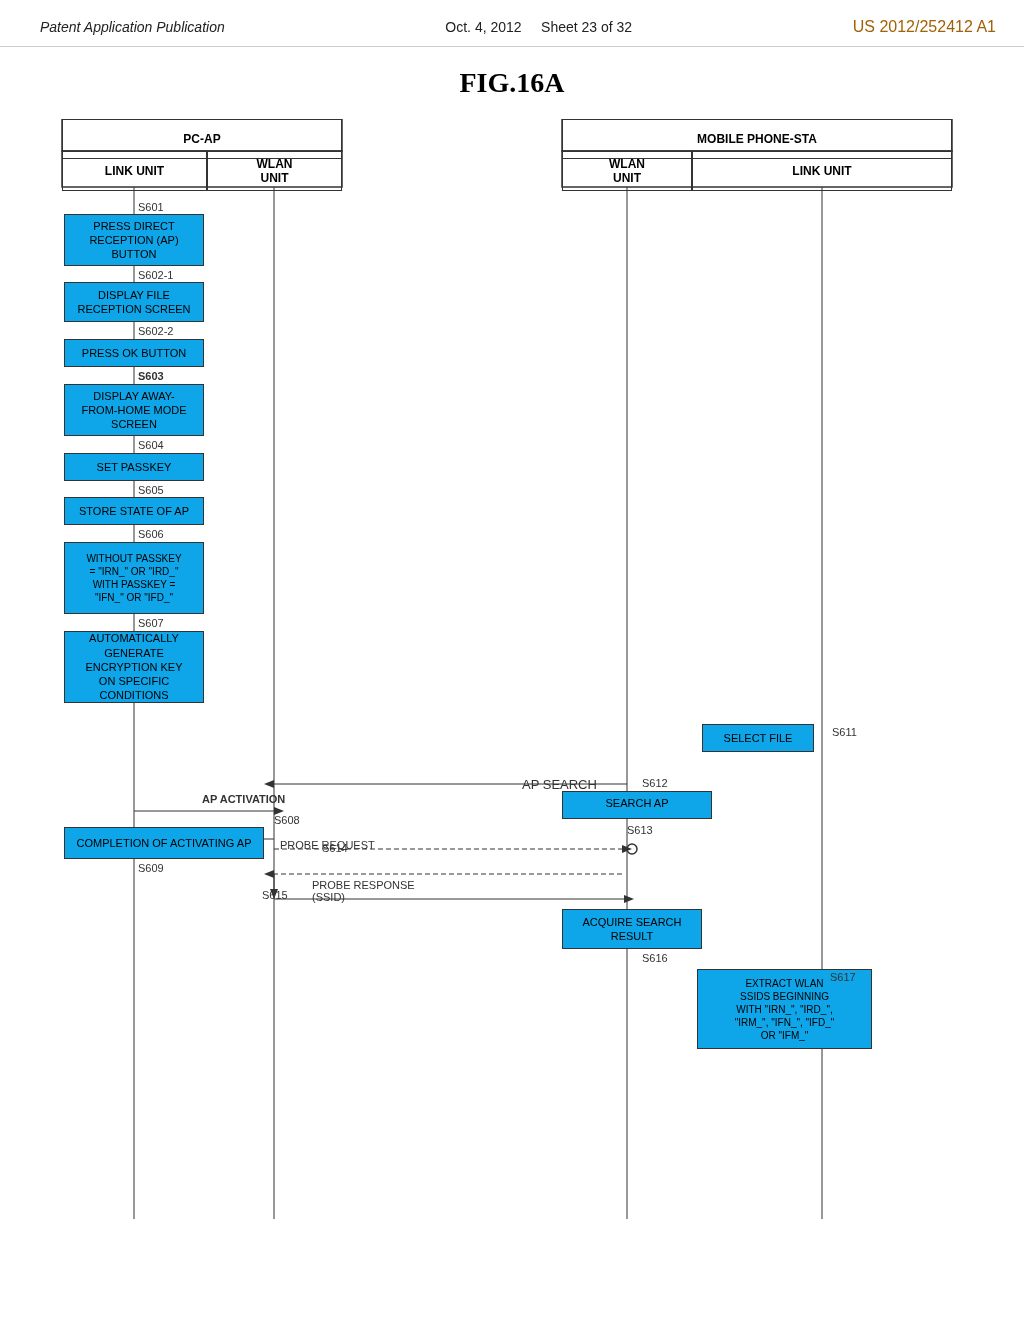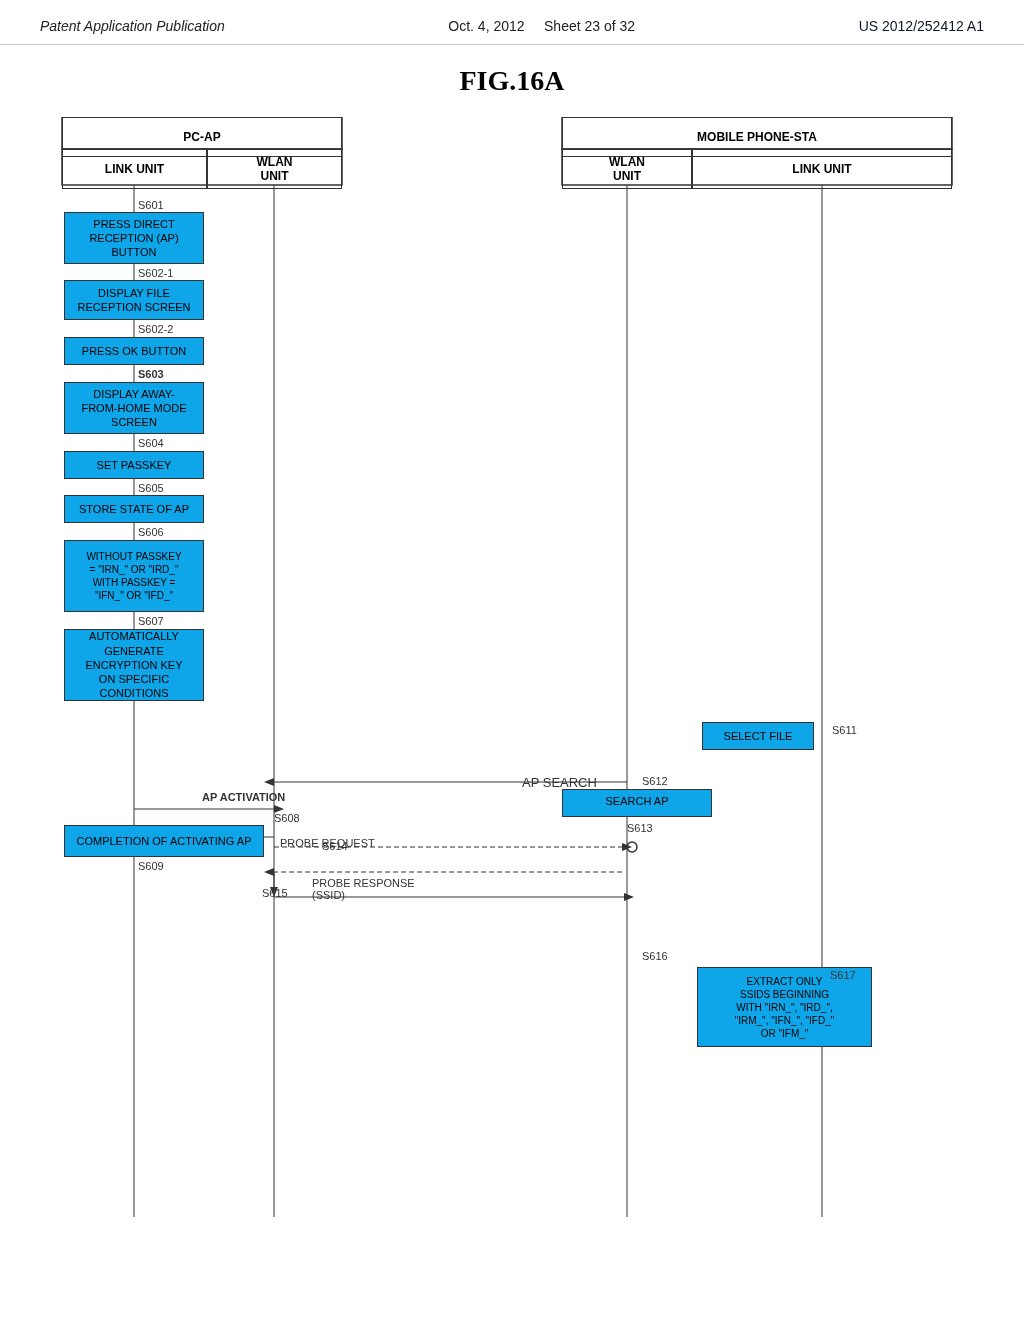--- a/index.html
+++ b/index.html
@@ -7,36 +7,36 @@
       background: #fff;
       font-family: Arial, Helvetica, sans-serif;
       width: 1024px;
       min-height: 1320px;
       position: relative;
     }
     .header {
       display: flex;
       justify-content: space-between;
       align-items: center;
-      padding: 18px 40px 10px 40px;
+      padding: 18px 28px 10px 40px;
       border-bottom: 1px solid #ccc;
     }
     .header-left {
       font-size: 14px;
       font-style: italic;
       color: #222;
     }
     .header-center {
       font-size: 14px;
       color: #222;
       text-align: center;
     }
     .header-right {
-      font-size: 14px;
-      color: #0f172a;
+      font-size: 16px;
+      color: #a16207;
     }
     .main-content {
       padding: 20px 40px;
     }
     .fig-title {
       text-align: center;
       font-size: 28px;
       font-weight: bold;
       margin-bottom: 20px;
       font-family: Liberation Serif, serif;
@@ -299,27 +299,31 @@
     </div>
 
     <div class="step-label" style="left:585px;top:705px;">
       <span>S613</span>
     </div>
 
     <div class="step-label" style="left:280px;top:723px;">
       <span>S614</span>
     </div>
 
+    <div class="proc-box" style="left:520px;top:790px;width:140px;height:40px;white-space:pre-line;display:flex;align-items:center;justify-content:center;">
+      <span>ACQUIRE SEARCH
+RESULT</span>
+    </div>
 
     <div class="step-label" style="left:600px;top:833px;">
       <span>S616</span>
     </div>
 
     <div class="proc-box" style="left:655px;top:850px;width:175px;height:80px;white-space:pre-line;display:flex;align-items:center;justify-content:center;font-size:10px;">
-      <span>EXTRACT ONLY
+      <span>EXTRACT WLAN
 SSIDS BEGINNING
 WITH "IRN_", "IRD_",
 "IRM_", "IFN_", "IFD_"
 OR "IFM_"</span>
     </div>
 
     <div class="step-label" style="left:788px;top:852px;">
       <span>S617</span>
     </div>
 

